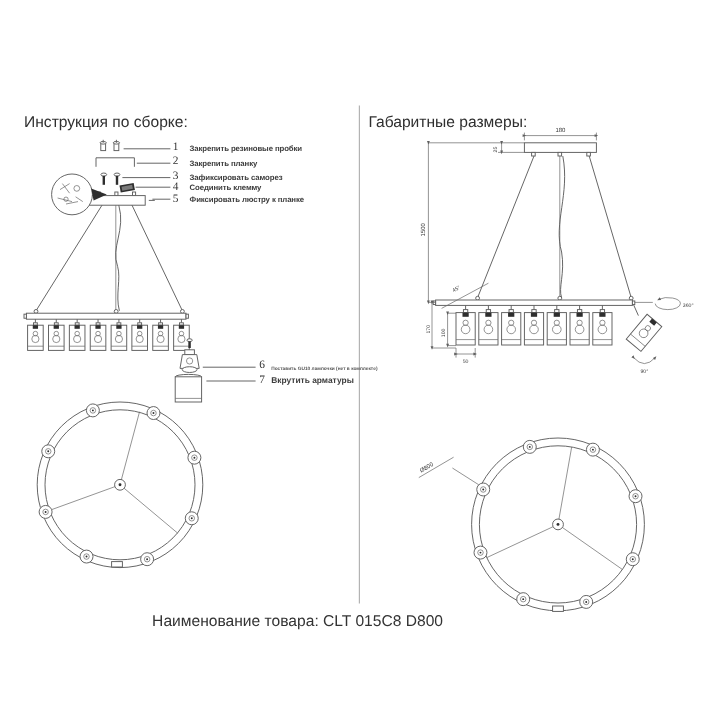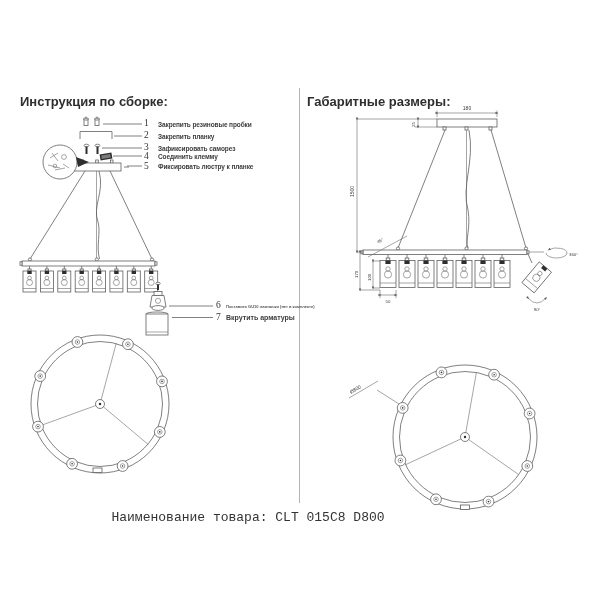--- a/index.html
+++ b/index.html
@@ -1,26 +1,26 @@
 <!DOCTYPE html>
 <html><head>
 <meta charset="utf-8">
 <style>
   html,body{margin:0;padding:0;}
   body{
     width:600px;height:600px;background:#ffffff;position:relative;overflow:hidden;
     font-family:"Liberation Sans", sans-serif;color:#3a3a3a;
   }
   .abs{position:absolute;white-space:nowrap;}
-  .panel-title{font-size:13px;color:#2f2f2f;font-weight:bold;}
+  .panel-title{font-size:13px;color:#2f2f2f;}
   .step-num{font-family:"Liberation Serif", serif;font-size:9.5px;color:#333;}
   .step-label{font-size:6.5px;font-weight:600;color:#3d3d3d;letter-spacing:-0.1px;}
   .step-label-tiny{font-size:4px;font-weight:600;color:#555;}
   .step-label-mid{font-size:7px;font-weight:600;color:#3d3d3d;}
-  .caption{width:496px;text-align:center;font-size:13px;color:#333;font-family:Liberation Mono, monospace;}
+  .caption{width:496px;text-align:center;font-size:13px;color:#333;}
   svg{position:absolute;left:0;top:0;}
   svg text{font-family:"Liberation Sans", sans-serif;fill:#3a3a3a;}
   .ln{stroke:#5f5f5f;stroke-width:0.8;fill:none;}
   .lnT{stroke:#6a6a6a;stroke-width:0.6;fill:none;}
   .fillW{fill:#ffffff;}
   .dk{fill:#2e2e2e;stroke:none;}
   .dim{font-size:5px;}
   .dimS{font-size:4.3px;}
 </style>
 </head>

